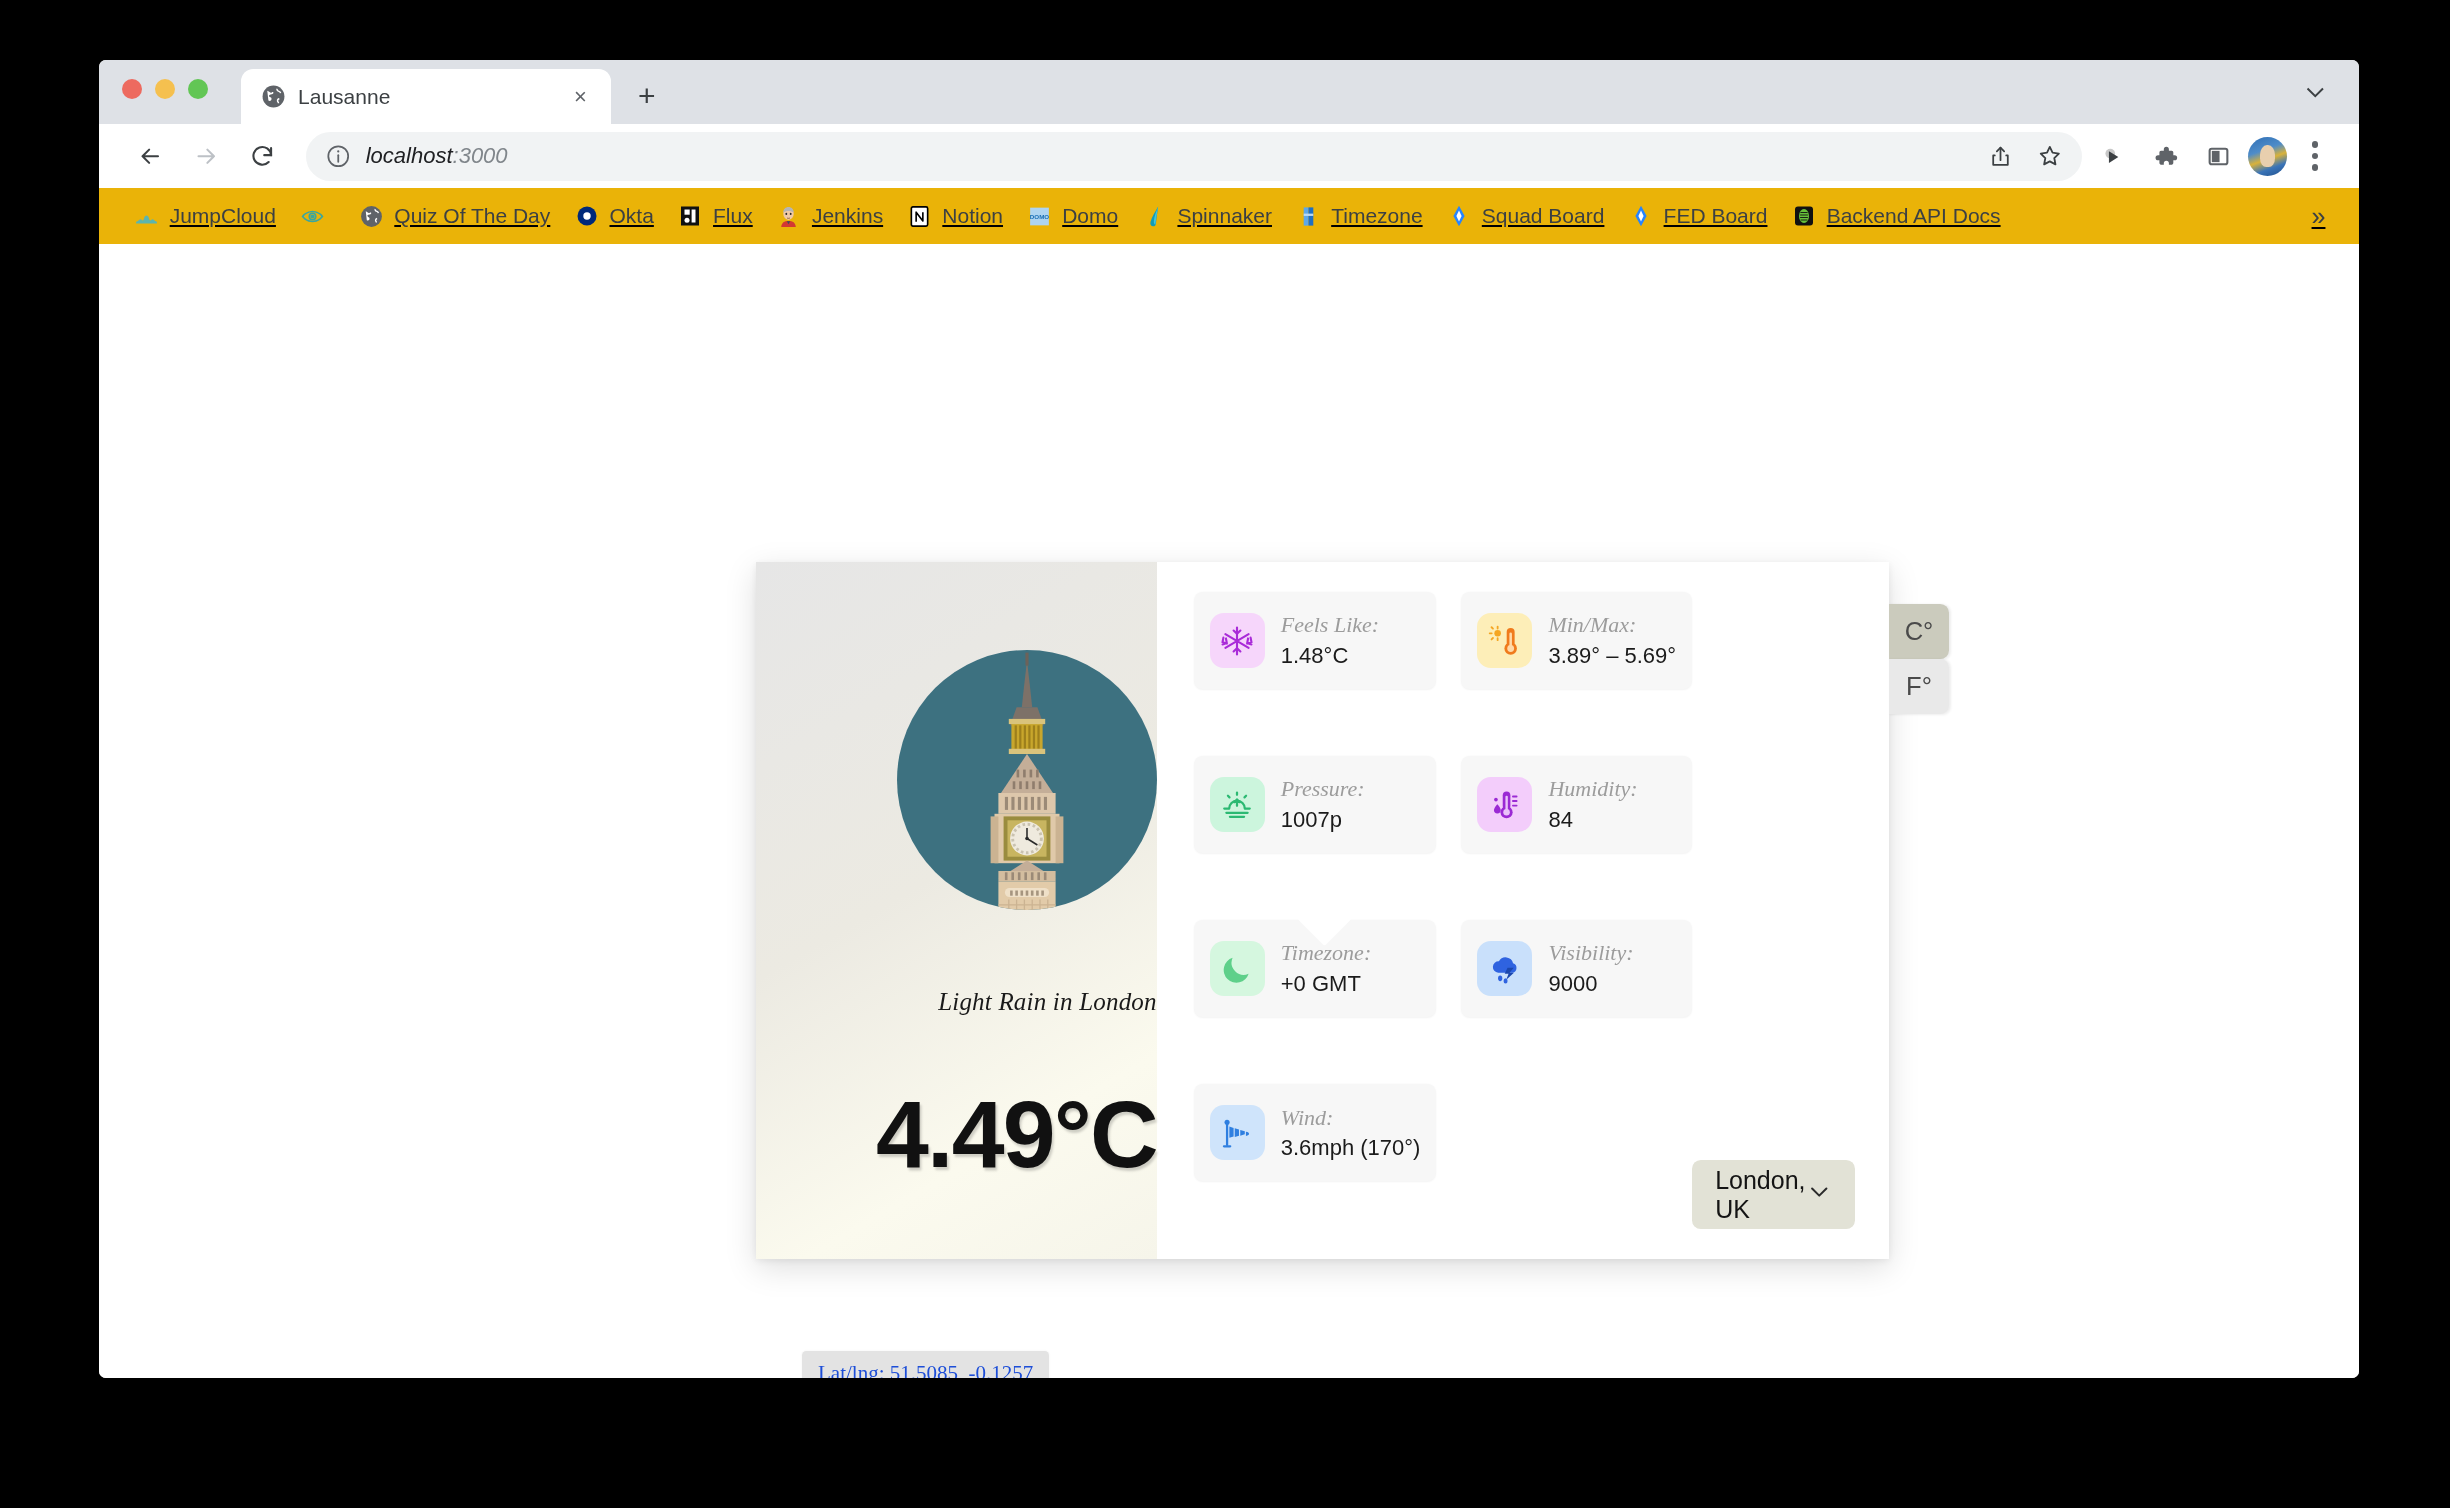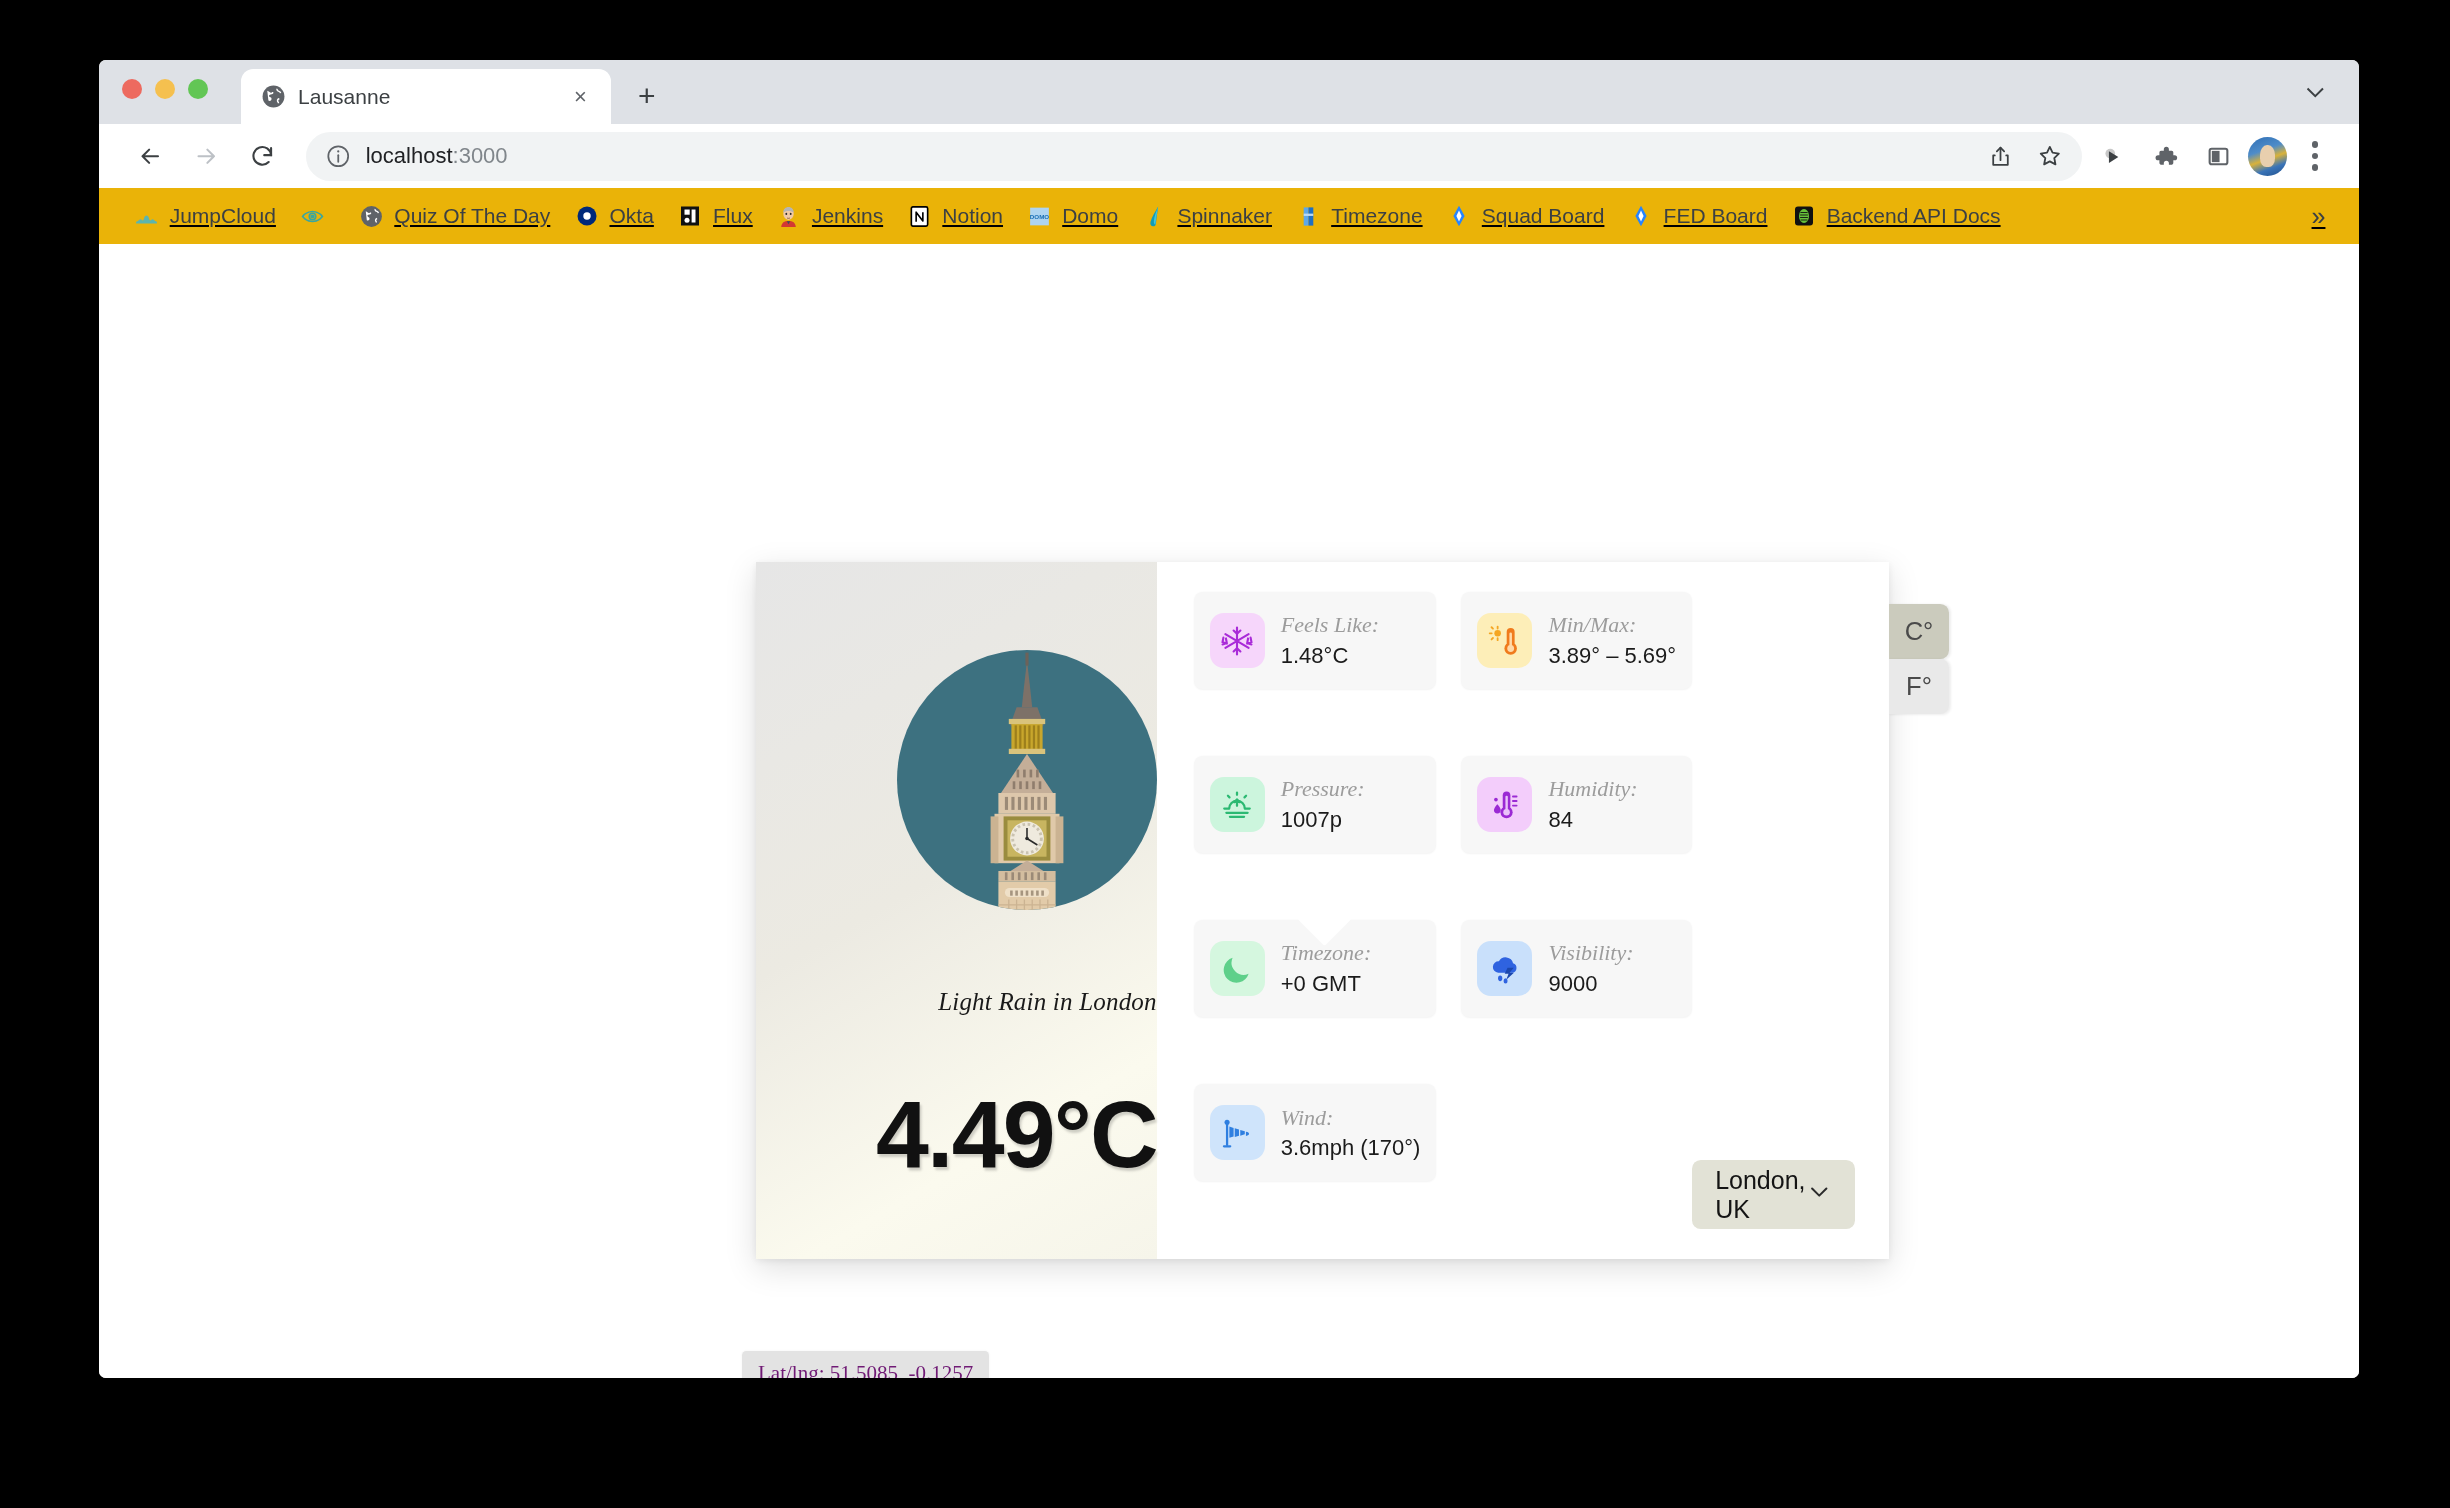--- a/index.html
+++ b/index.html
@@ -93,20 +93,21 @@
     display: flex; align-items: center;
     padding: 0 8.8px 0 19.4px;
     margin-left: 12.3px; margin-right: 0;
     min-width: 0;
   }
   .omni-info { width: 26.5px; height: 26.5px; flex: 0 0 auto; margin-right: 14px; }
   .omni-url {
     font-size: 22px; color: #202124; white-space: nowrap;
     overflow: hidden; text-overflow: ellipsis;
     flex: 1 1 auto;
+    font-style: italic;
   }
   .omni-url .port { color: #80868b; }
   .omni-right { display: flex; align-items: center; gap: 3.5px; flex: 0 0 auto; }
   .omni-btn {
     width: 46px; height: 46px; border-radius: 50%;
     display: flex; align-items: center; justify-content: center;
   }
   .ext-btn {
     width: 46px; height: 46px; border-radius: 50%;
     display: flex; align-items: center; justify-content: center;
@@ -283,27 +284,27 @@
     font-size: 25.6px; color: #4a4a4a;
     border-radius: 0 8.8px 8.8px 0;
     box-shadow: 1.8px 0.9px 2.6px rgba(0,0,0,0.07);
   }
   .unit-tab.active { background: #cbcbbd; }
   .unit-tab.inactive { background: #e9e9e9; }
 
   
   .latlng {
     position: absolute;
-    left: 643px; top: 1107px;
+    left: 703px; top: 1107px;
     background: #e3e3e3;
     border-radius: 4.4px;
     padding: 9.7px 16px;
     font-family: "Liberation Serif", serif;
     font-size: 21px;
-    color: #701a75;
+    color: #1d4ed8;
     white-space: nowrap;
     box-shadow: 0 0.9px 2.6px rgba(0,0,0,0.06);
   }
 </style>
 </head>
 <body>
 
 <div class="browser">
 
   <div class="tabstrip">

